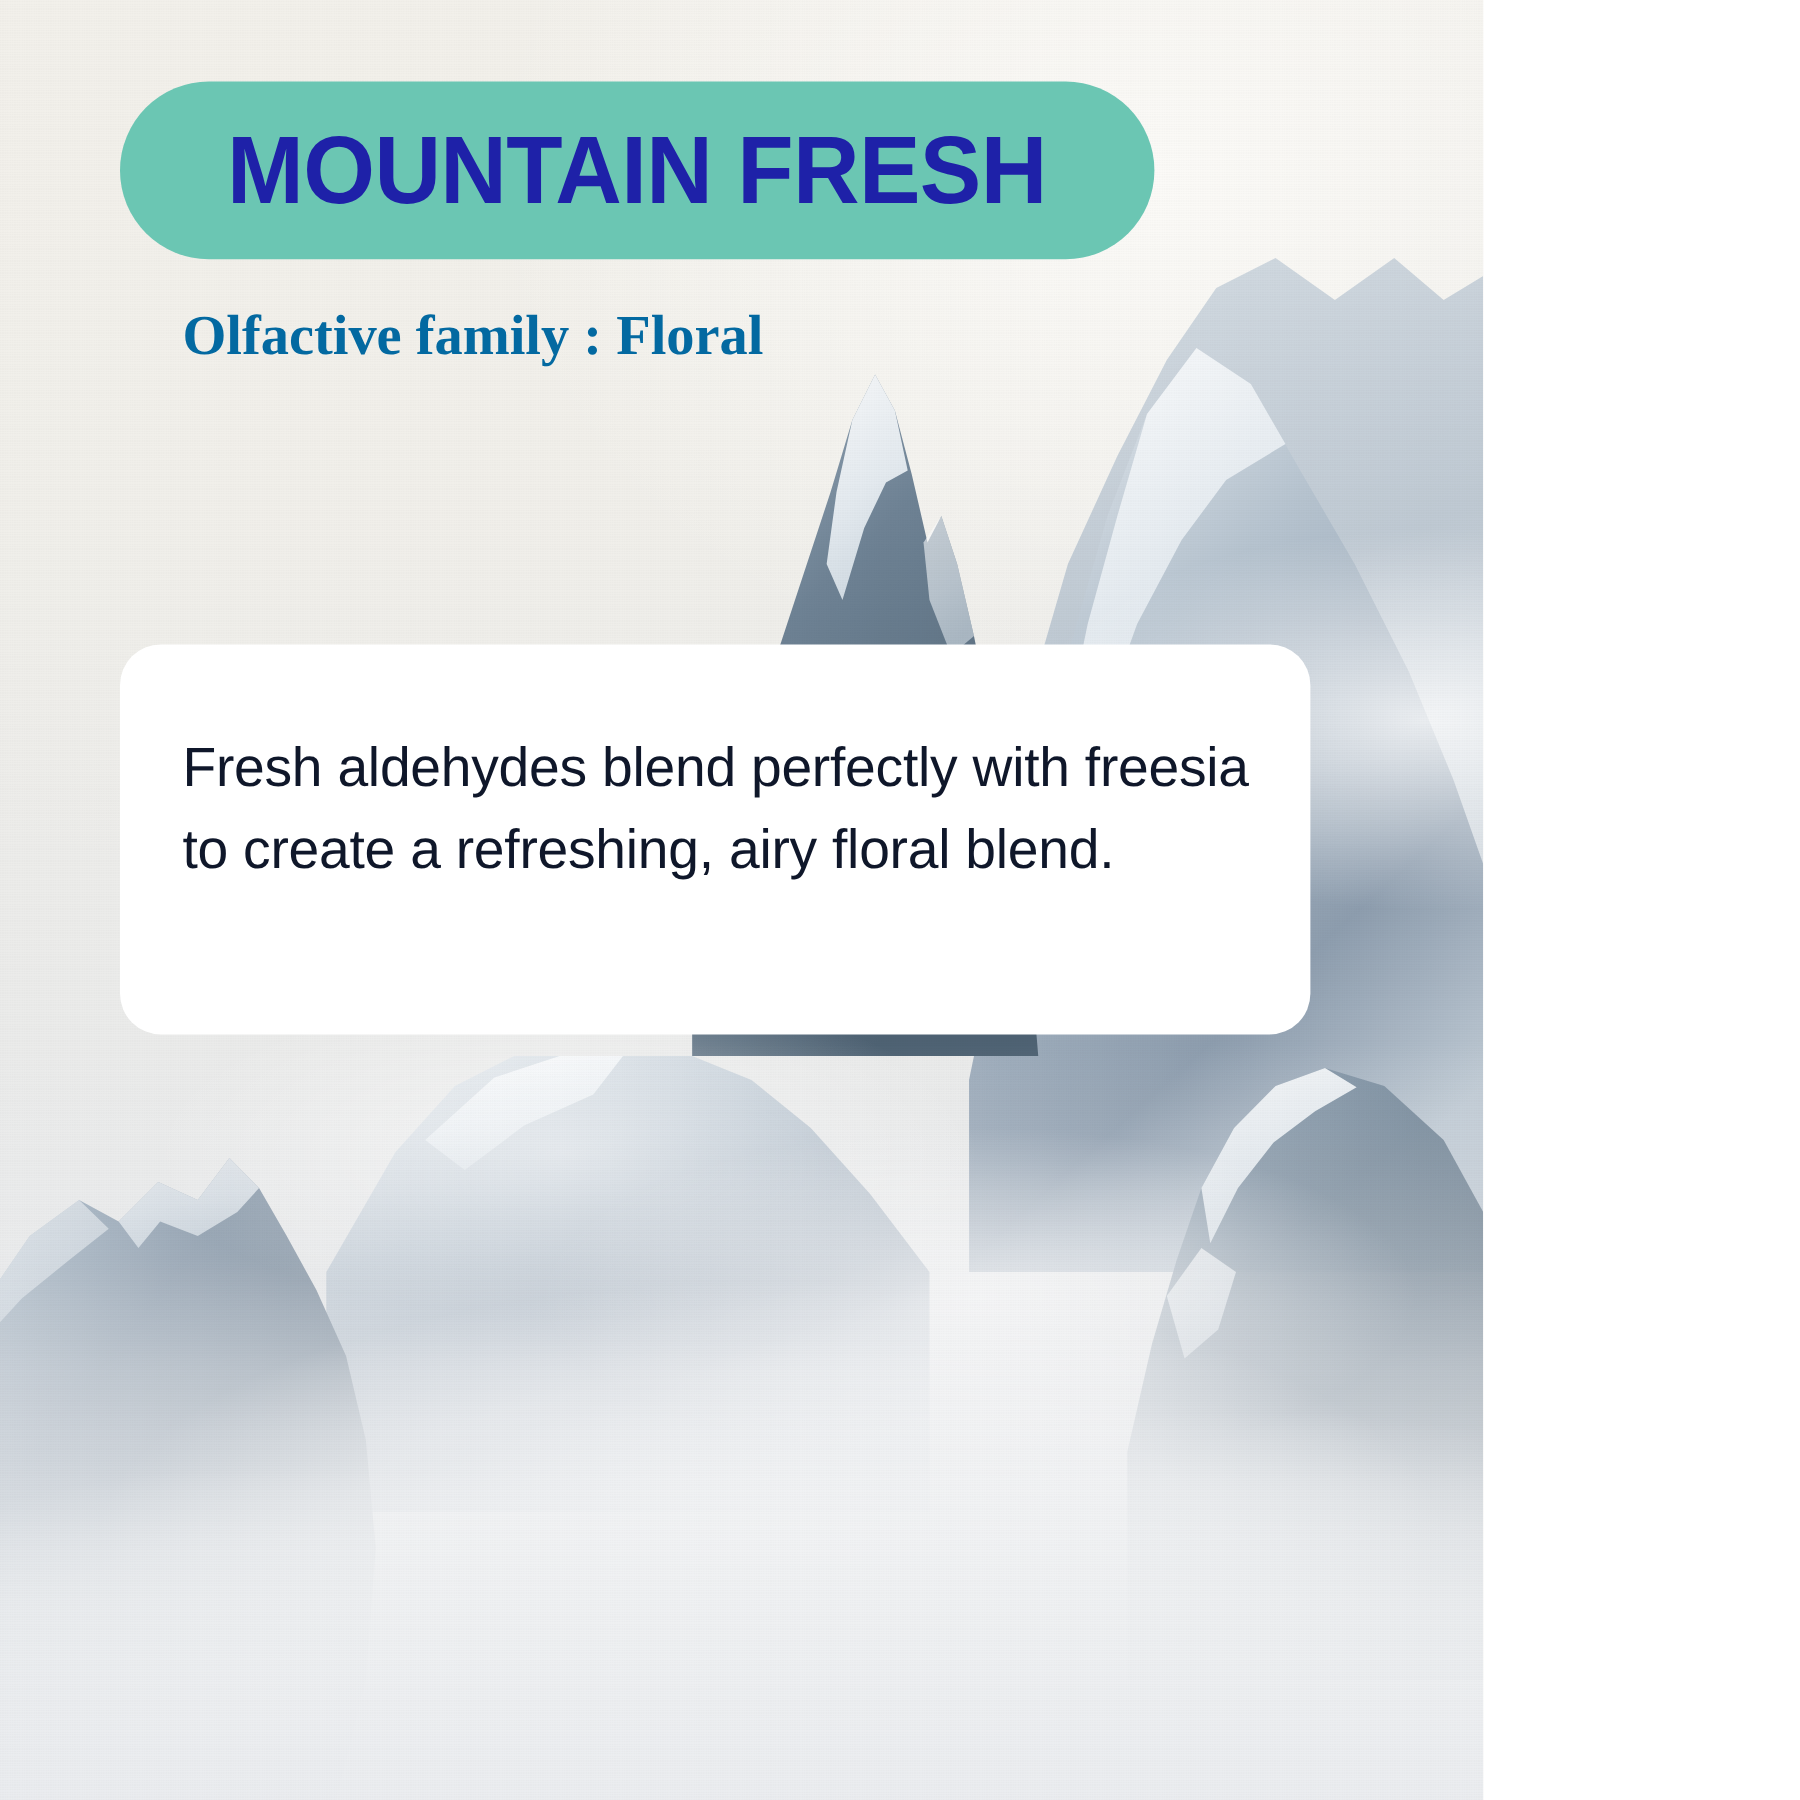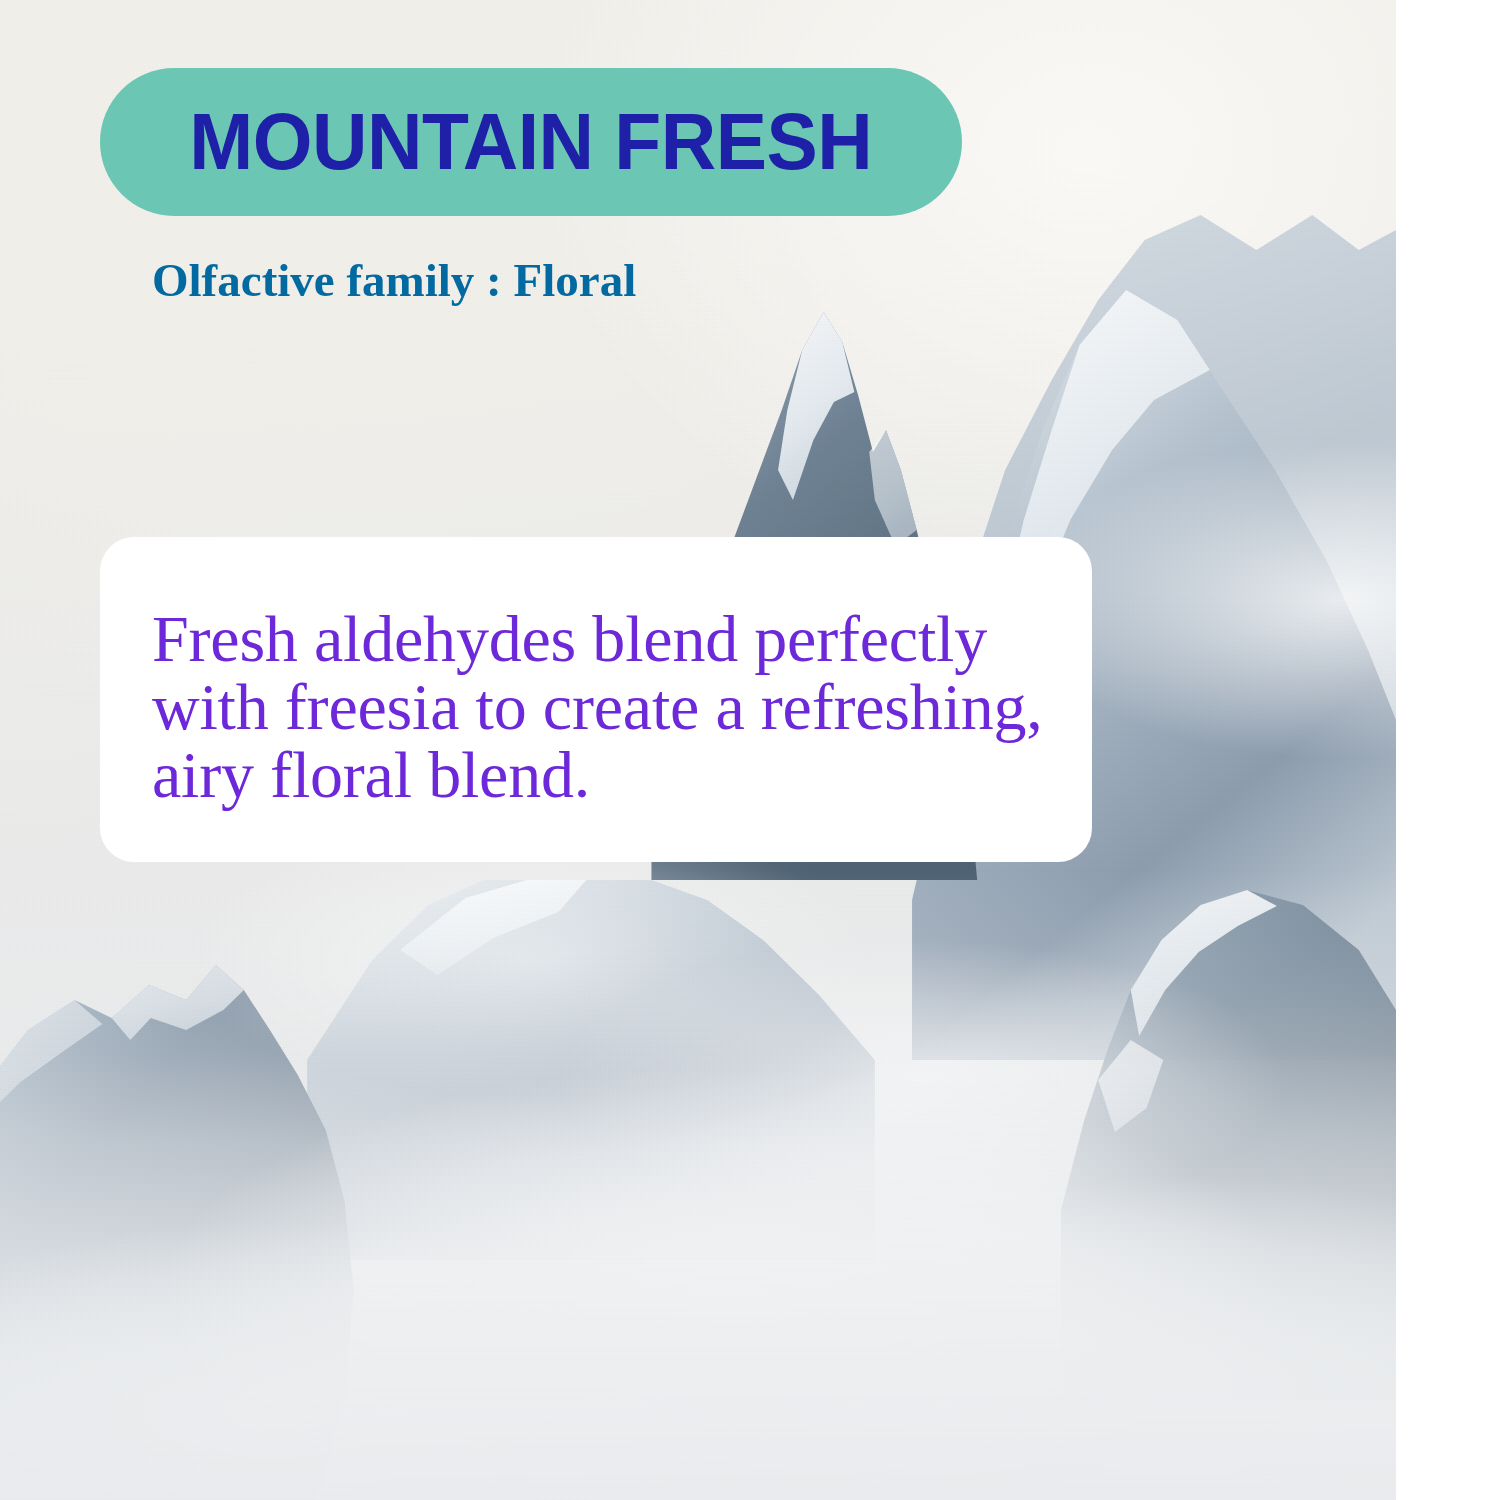--- a/index.html
+++ b/index.html
@@ -2,21 +2,21 @@
 <html><head>
 <meta charset="utf-8">
 <style>
   html, body {
     margin: 0;
     padding: 0;
     background: #ffffff;
   }
   #canvas {
     position: relative;
-    width: 1396px;
+    width: 1236px;
     height: 1500px;
     overflow: hidden;
     font-family: "Liberation Sans", sans-serif;
     background: #EFEDE8;
   }
 
   
   .bg-layer {
     position: absolute;
     inset: 0;
@@ -108,25 +108,25 @@
     height: 325px;
     background: #FFFFFF;
     border-radius: 34px;
     box-sizing: border-box;
   }
   .desc-text {
     position: absolute;
     left: 52px;
     top: 68px;
     width: 900px;
-    font-family: Liberation Serif, serif;
+    font-family: Liberation Sans, sans-serif;
     font-weight: 400;
-    font-size: 66px;
+    font-size: 46px;
     line-height: 68px;
-    color: #6d28d9;
+    color: #0f172a;
     letter-spacing: -0.2px;
   }
 </style>
 </head>
 <body>
 
 <div id="canvas">
 
   <div class="bg-layer bg-sky"></div>
 

